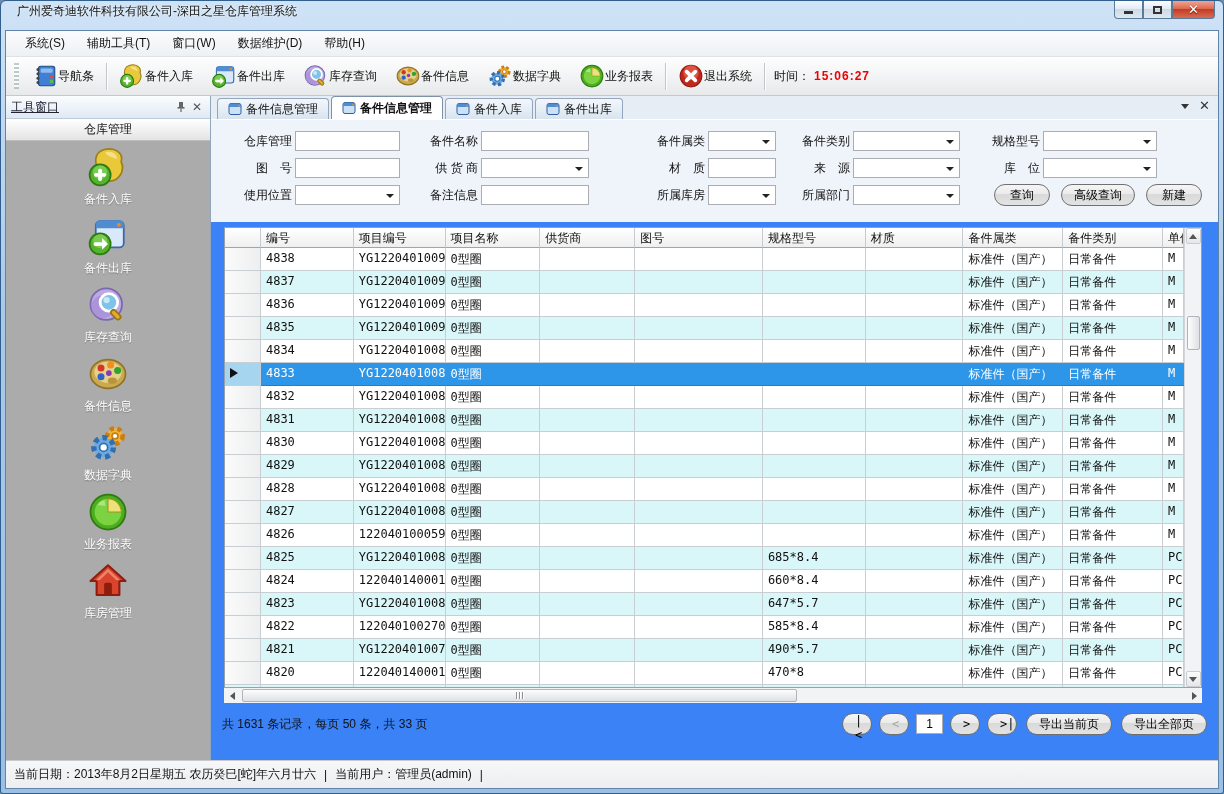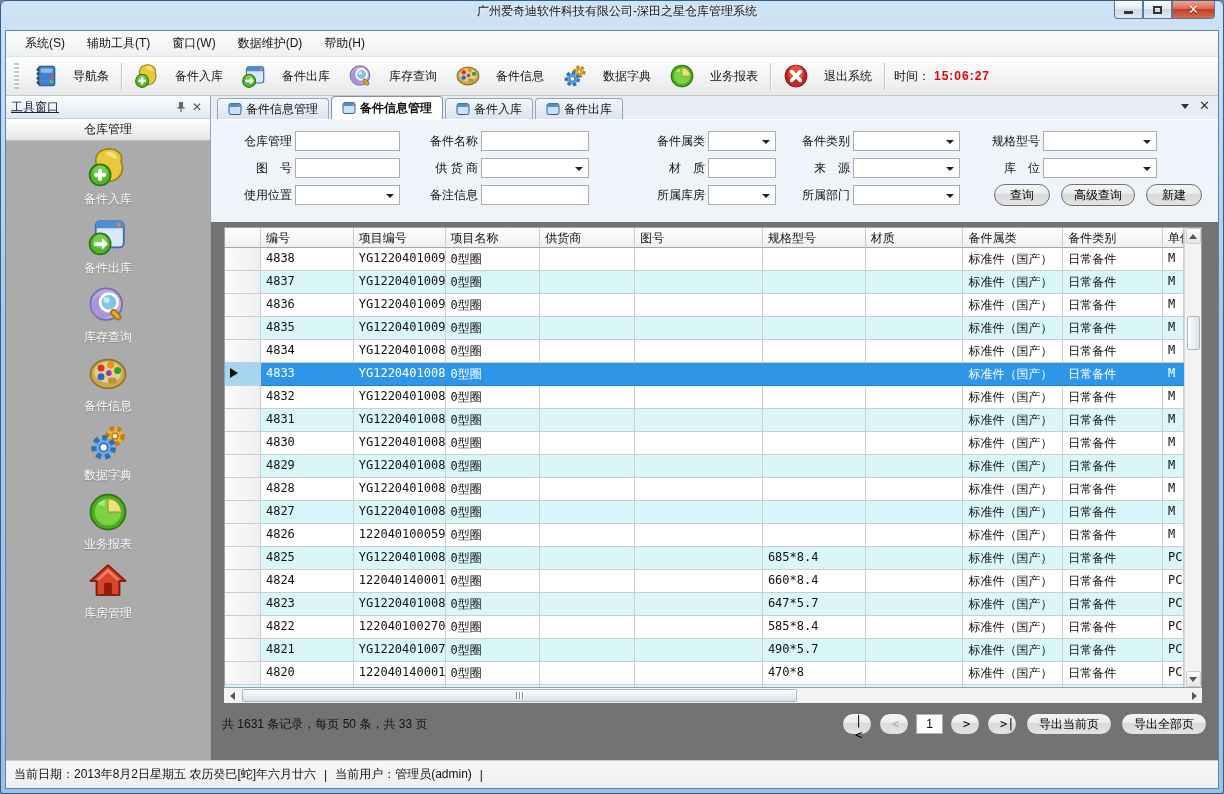--- a/index.html
+++ b/index.html
@@ -2,62 +2,62 @@
 <html><head>
 <meta charset="utf-8">
 <style>
   * { margin:0; padding:0; box-sizing:border-box; }
   html,body { width:1224px; height:794px; overflow:hidden; }
   body { font-family:"Liberation Sans","DejaVu Sans",sans-serif; font-size:12px; color:#111; background:#6B8CAE; }
 
   
   .window { position:absolute; inset:0; border:1px solid #2F5E8F; border-radius:6px 6px 3px 3px;
     background:linear-gradient(#CFE3F6,#A9C9E8 40%,#9CC0E4); padding:4px; display:flex; flex-direction:column; }
-  .titlebar { height:25px; display:flex; align-items:center; padding:0 2px 12px 6px; position:relative;justify-content:center; }
+  .titlebar { height:25px; display:flex; align-items:center; padding:0 2px 12px 6px; position:relative; }
   .title-text { margin-left:6px; color:#111; text-shadow:0 0 3px #fff; }
   .win-controls { position:absolute; top:-4px; right:4px; display:flex; }
   .win-btn { width:29px; height:18px; border:1px solid #5A7A9A; border-top:none; display:flex; align-items:center; justify-content:center;
     background:linear-gradient(#FDFEFF,#E3EBF3 45%,#CBD8E6 46%,#DFE9F2); }
   .win-btn:first-child { border-radius:0 0 0 4px; }
   .win-btn.close { width:43px; border-radius:0 0 4px 0; background:linear-gradient(#F2A492,#DC6A51 45%,#C03A22 46%,#D96B52); }
   .glyph-min { width:9px; height:3px; background:#333; margin-top:6px; }
   .glyph-max { width:9px; height:8px; border:2px solid #333; }
   .glyph-x { color:#fff; font-weight:bold; font-size:13px; text-shadow:0 1px 1px #7A1408; }
 
   .win-body { flex:1; background:#fff; border:1px solid #5F83A9; display:flex; flex-direction:column; overflow:hidden; }
 
   
   .menubar { height:26px; background:linear-gradient(#FAFBFC,#EEF1F4); border-bottom:1px solid #E0E3E6; display:flex; align-items:center; padding-left:8px; }
   .menu-item { padding:4px 11px; }
 
   
   .toolbar { height:39px; background:linear-gradient(#FEFEFE,#E7E9EB); border-bottom:1px solid #C6C8CA; display:flex; align-items:center; padding:0 4px; }
   .tool-grip { width:5px; height:26px; margin:0 4px; background:repeating-linear-gradient(#9AA 0 2px,#fff 2px 4px); opacity:.6; }
-  .tool-btn { display:flex; align-items:center; gap:15px; padding:3px 9px; }
+  .tool-btn { display:flex; align-items:center; gap:0; padding:3px 9px; }
   .tool-sep { width:1px; height:27px; background:#C2C6CA; margin:0 3px; box-shadow:1px 0 0 #fff; }
   .time-box { display:flex; align-items:center; margin-left:6px; }
   .time-value { color:#F00000; font-weight:bold; margin-left:4px; letter-spacing:1px; }
 
   
   .main { flex:1; display:flex; overflow:hidden; }
 
   
   .sidebar { width:205px; border-right:1px solid #8FA6BD; display:flex; flex-direction:column; }
   .sb-title { height:23px; background:linear-gradient(#FBFDFE,#DFE9F4); border-bottom:1px solid #BCCADA;
     display:flex; align-items:center; padding:0 5px; color:#223; }
   .sb-title-text { flex:1;text-decoration:underline; }
   .sb-ico { color:#555; width:16px; text-align:center; font-size:12px; }
   .sb-group { height:22px; background:linear-gradient(#FFFFFF,#E4E4E4); border-bottom:1px solid #BDBDBD;
     display:flex; align-items:center; justify-content:center; }
   .sb-body { flex:1; background:#ABABAB; display:flex; flex-direction:column; align-items:center; padding-top:5px; overflow:hidden; }
   .sb-item { width:100%; height:60px; margin-bottom:9px; display:flex; flex-direction:column; align-items:center; }
   .sb-item .lbl { color:#fff; margin-top:3px; text-shadow:0 1px 1px #777; }
 
   
-  .content { flex:1; background:#737373; display:flex; flex-direction:column; overflow:hidden; }
+  .content { flex:1; background:#3b82f6; display:flex; flex-direction:column; overflow:hidden; }
 
   
   .tabstrip { height:24px; background:#E6EDF5; display:flex; align-items:flex-end; padding-left:6px; position:relative; border-bottom:1px solid #FFF; }
   .tab { display:flex; align-items:center; gap:4px; height:21px; padding:0 10px; margin-right:2px;
     background:linear-gradient(#F3F7FB,#D9E4F0); border:1px solid #93A5BC; border-bottom:none; border-radius:4px 4px 0 0; }
   .tab.active { background:#FFFFFF; height:23px; font-weight:bold; border-color:#7E91A9; }
   .tab-right { position:absolute; right:8px; top:5px; display:flex; gap:10px; align-items:center; }
   .chev { width:0; height:0; border-left:4px solid transparent; border-right:4px solid transparent; border-top:5px solid #333; }
   .tab-close { font-size:13px; color:#333; line-height:10px; }
 

